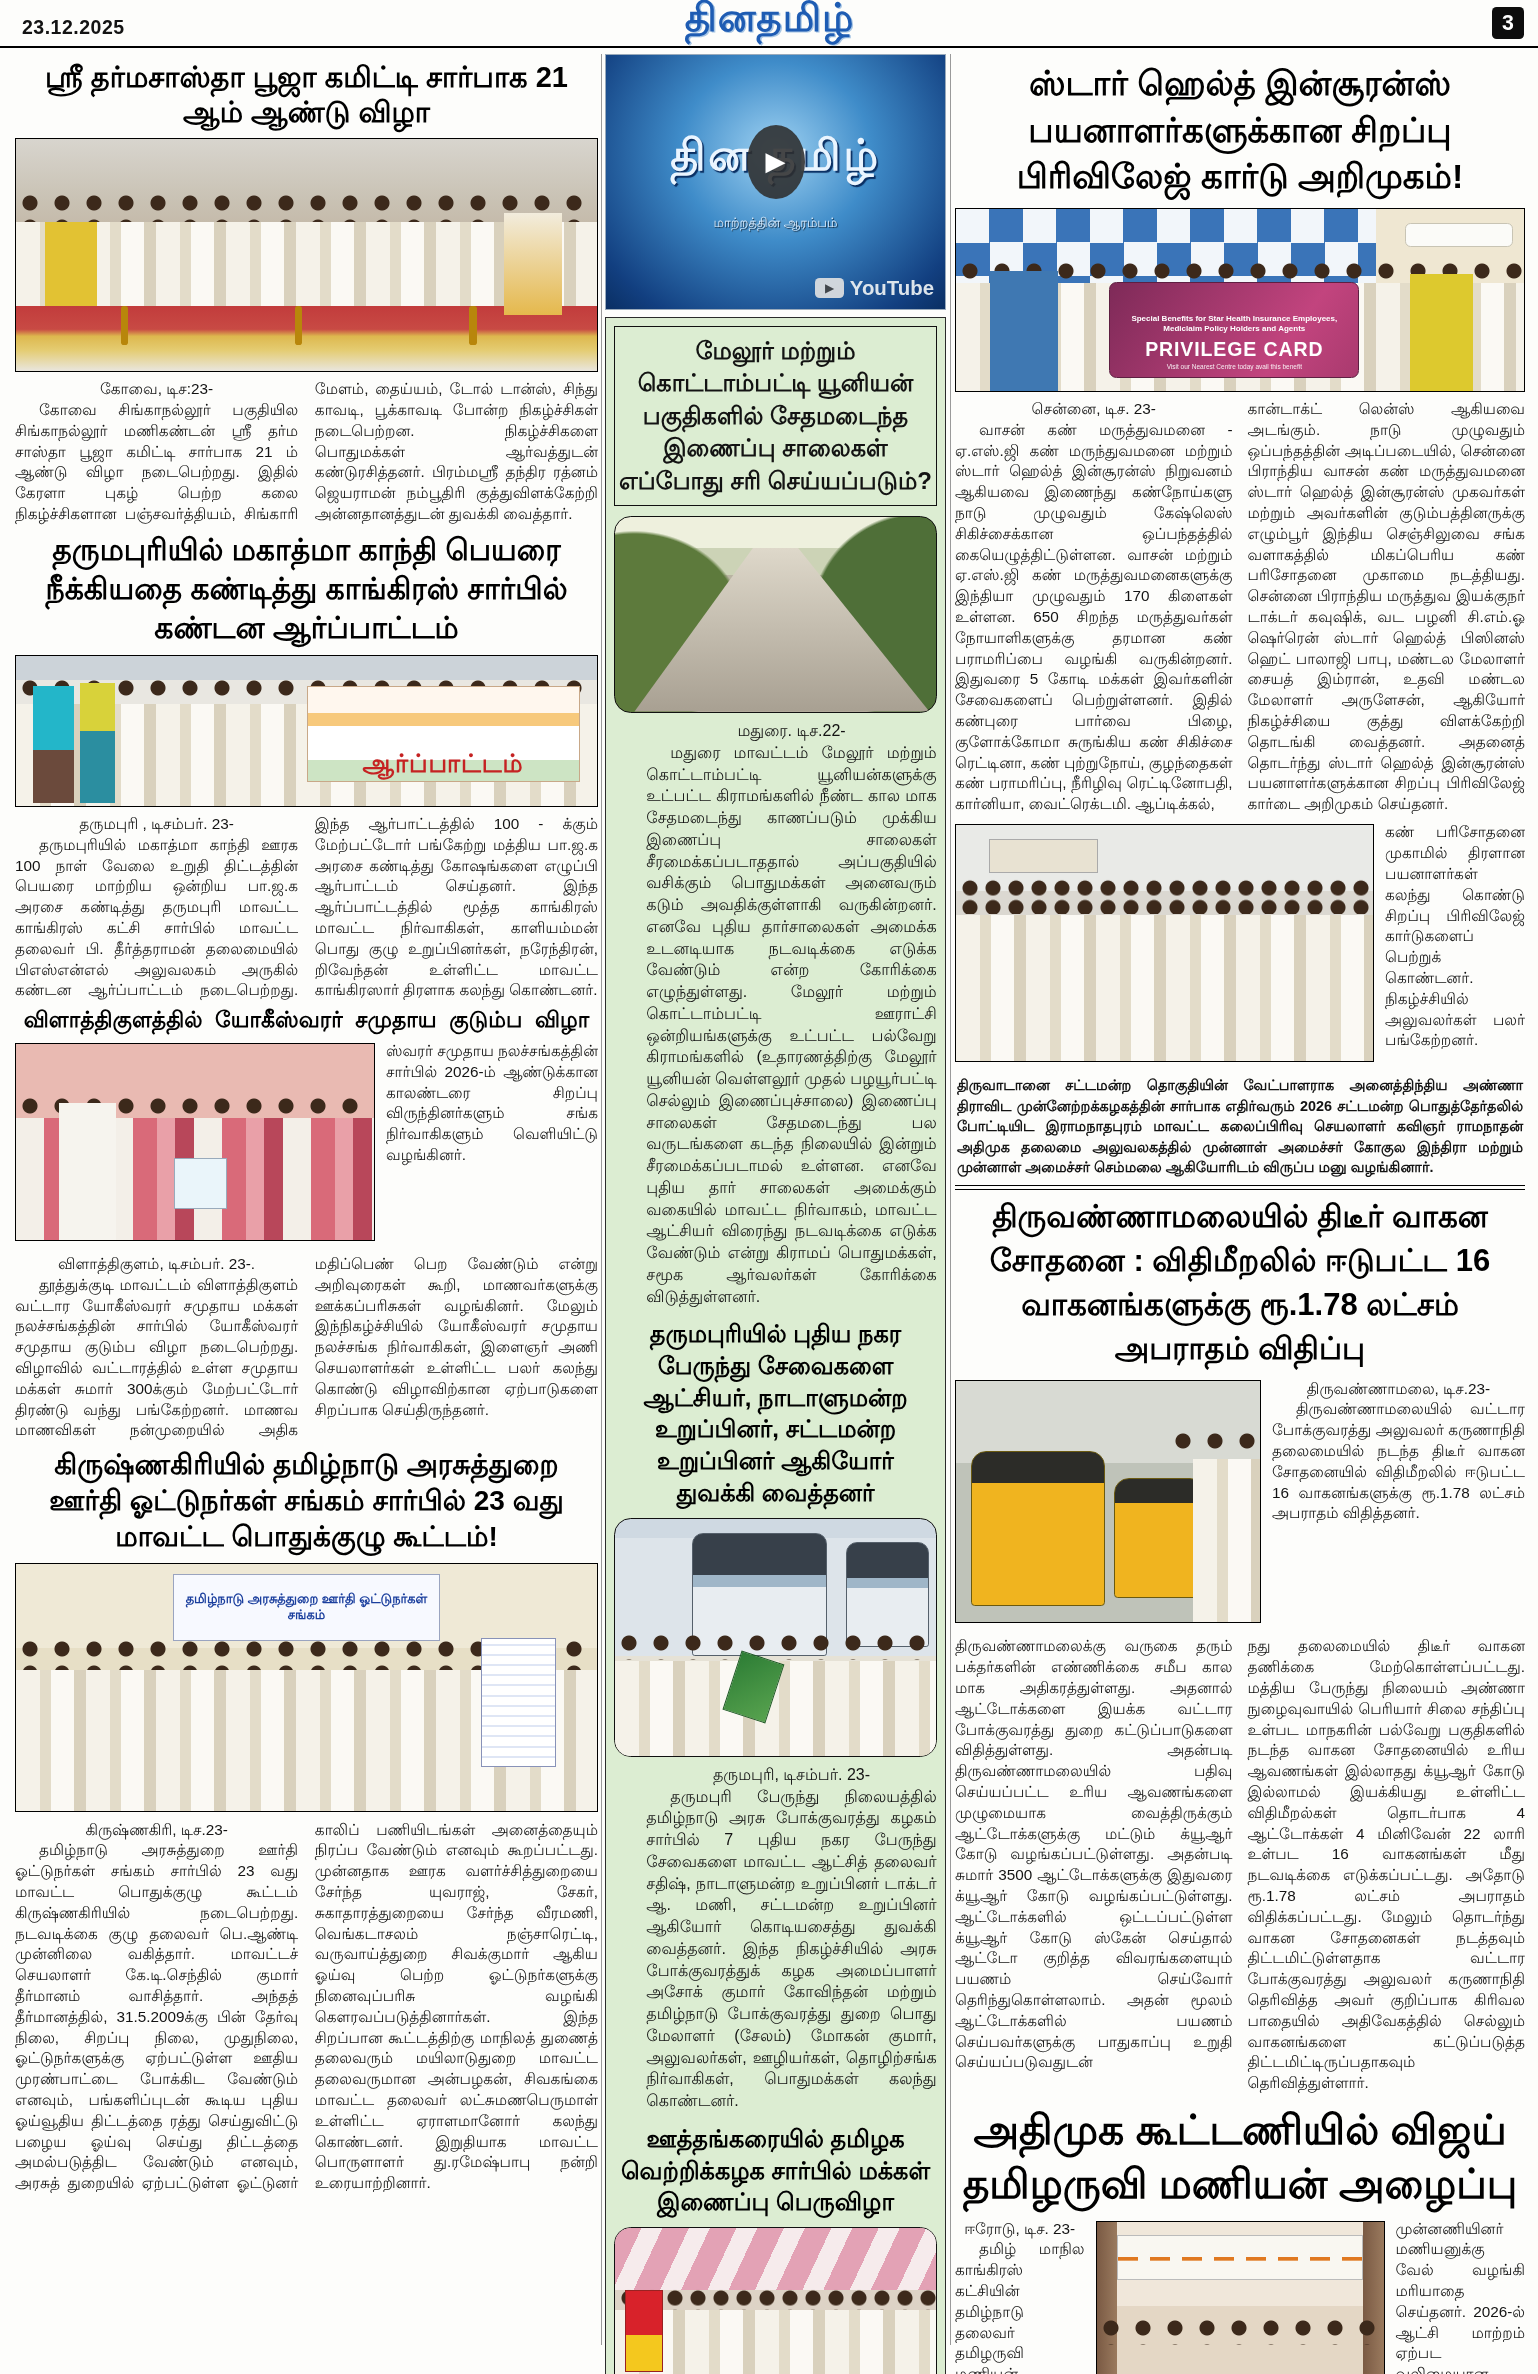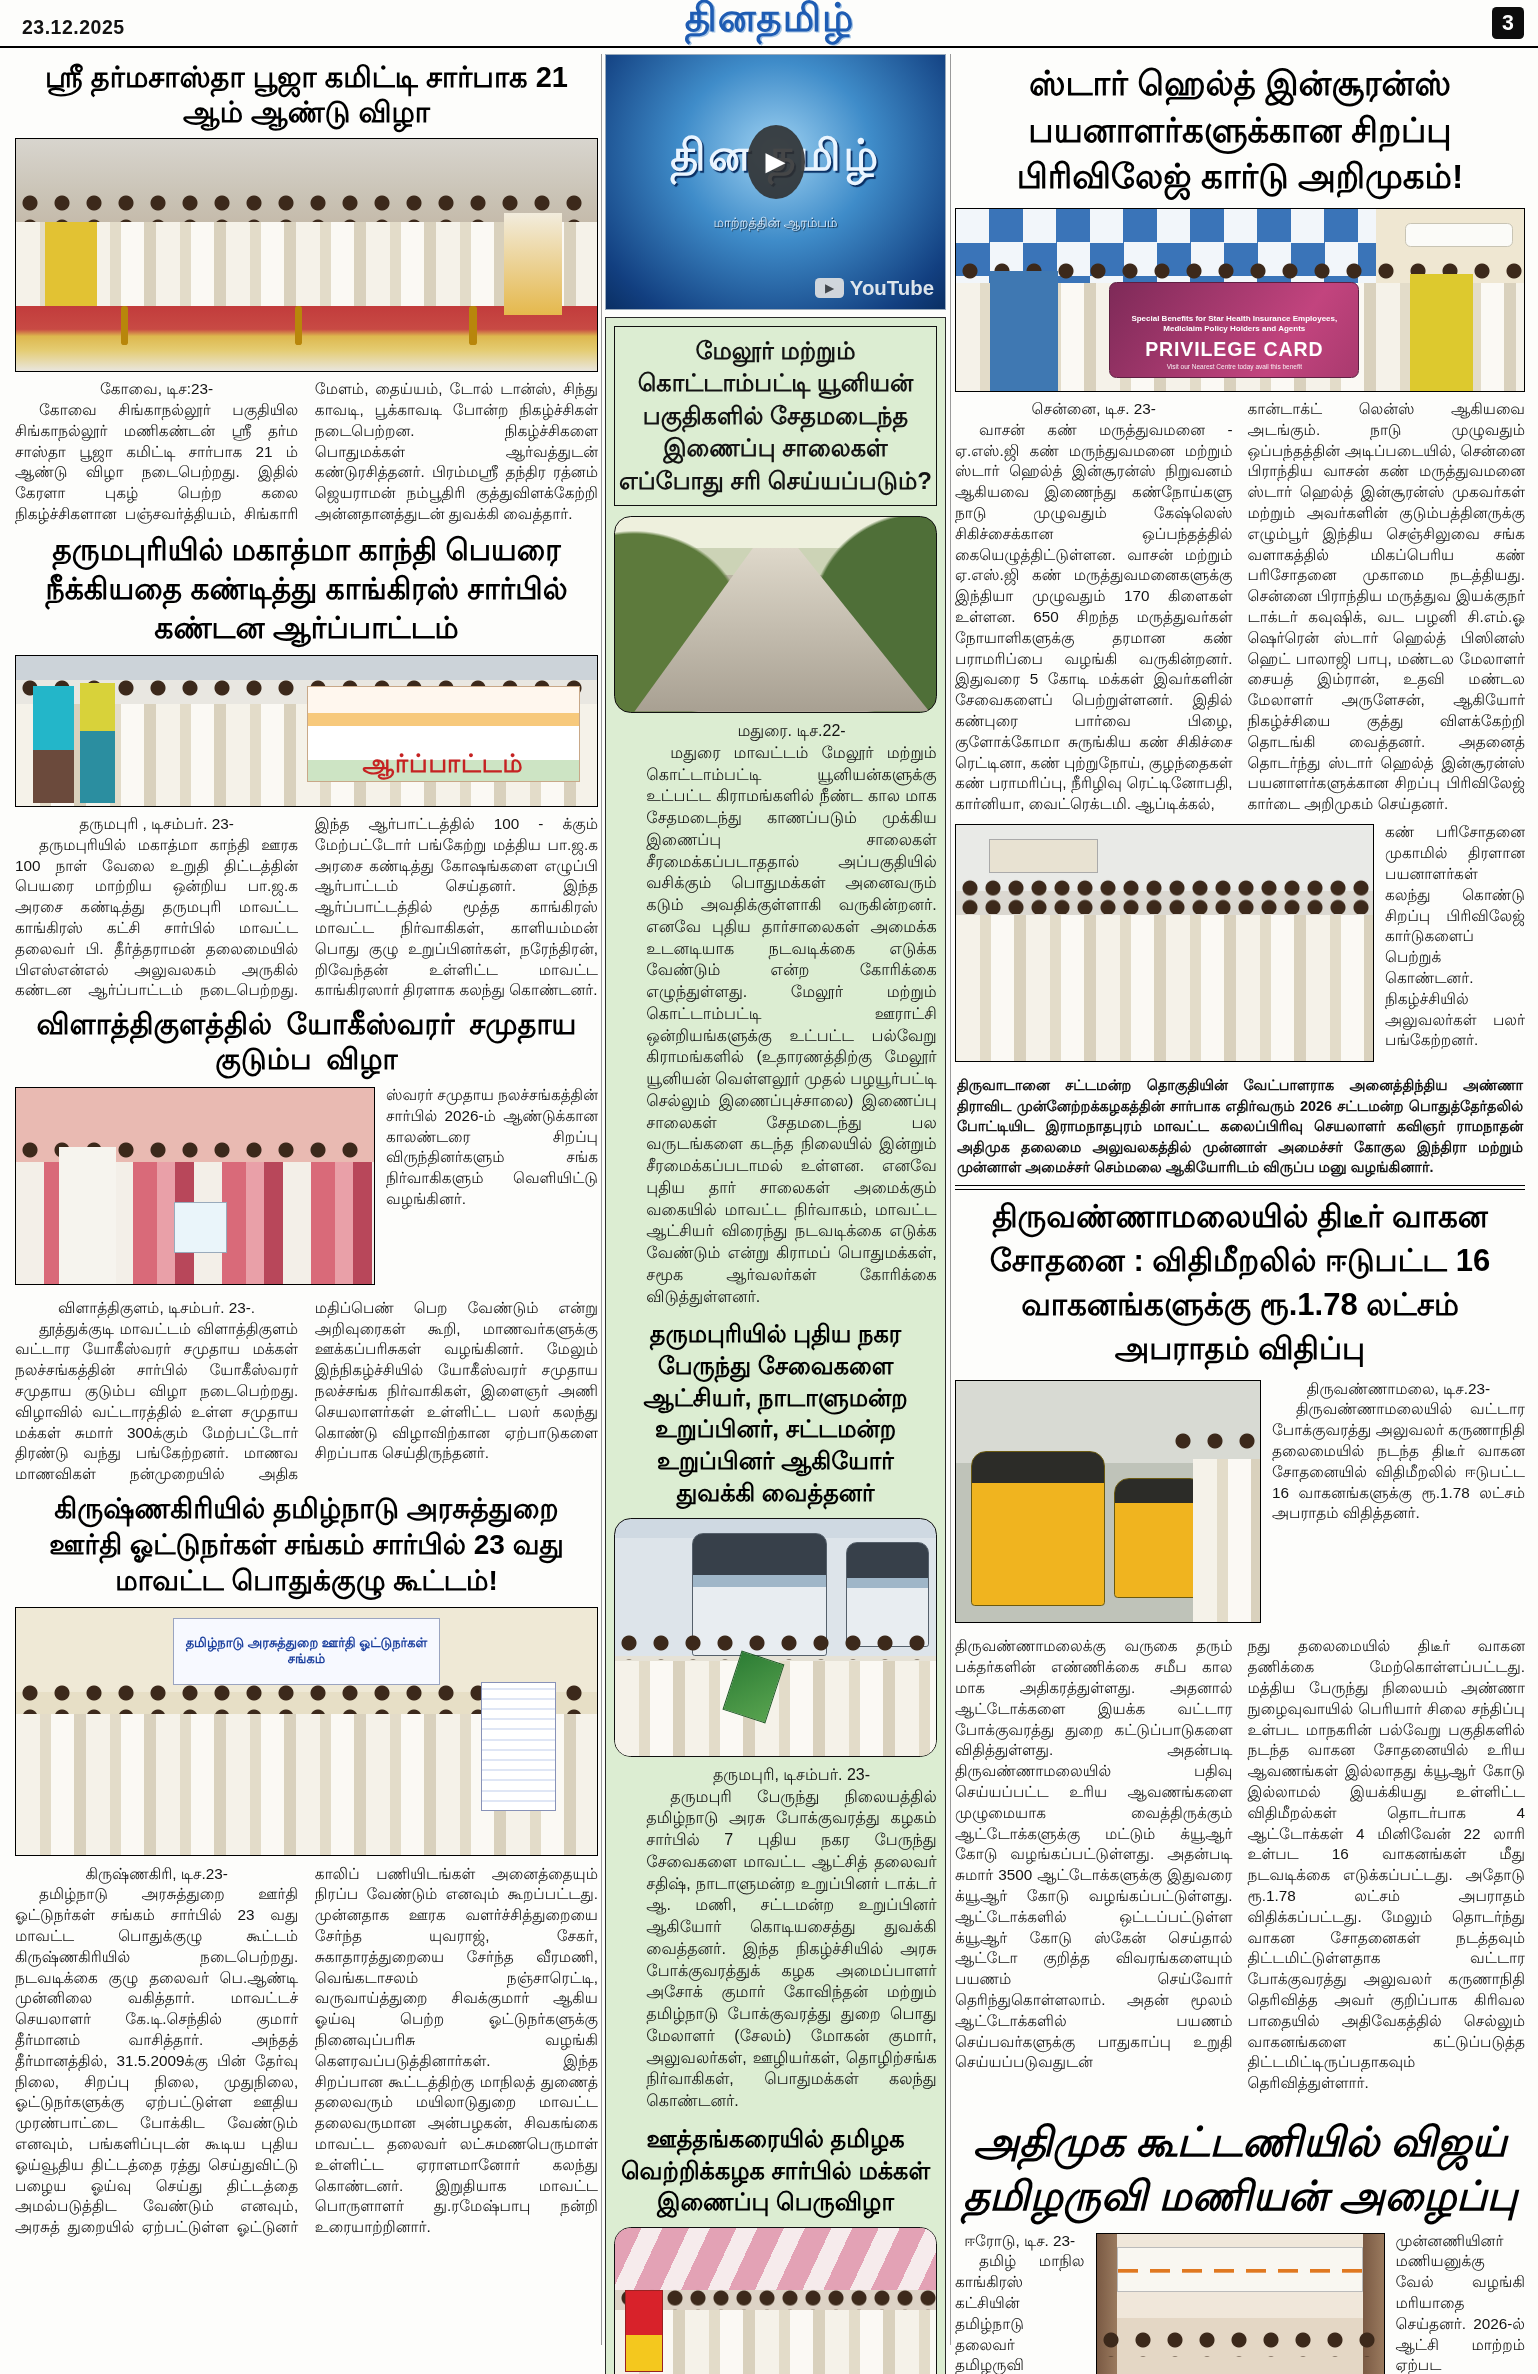--- a/index.html
+++ b/index.html
@@ -17,26 +17,26 @@
   
   .band{position:absolute;top:54px;}
   #band-left{left:15px;width:583px;}
   #band-mid{left:605px;width:341px;}
   #band-right{left:955px;width:570px;}
 
   
   .headline{font-weight:bold;text-align:center;color:#000;line-height:1.22;margin:5.6px 0 7.4px;}
   .hl-1{font-size:29px;}
   .hl-2{font-size:30px;line-height:1.3;}
-  .hl-3{font-size:29px;word-spacing:6.5px;}
+  .hl-3{font-size:22px;word-spacing:6.5px;}
   .hl-4{font-size:28px;line-height:1.3;}
   .hl-m{font-size:24px;line-height:1.32;margin:11px 1.9px 9.3px;}
   .hl-r1{font-size:34px;line-height:1.38;}
   .hl-r2{font-size:31px;line-height:1.42;}
-  .hl-r3{font-size:41px;line-height:1.32;margin-top:21px;font-style:italic;}
+  .hl-r3{font-size:41px;line-height:1.32;margin-top:9px;}
   .txt{font-size:15.3px;line-height:1.36;text-align:justify;}
   .mid .txt{font-size:16px;margin-left:32px;}
   .cols2{columns:2;column-gap:16.7px;}
   .dateline{text-align:center;}
   .para{text-indent:24px;}
   .noindent{text-indent:0;}
   .flexcols{display:flex;gap:15px;}
   .fcol{flex:1;min-width:0;}
   .rowflex{display:flex;gap:11px;align-items:stretch;margin-bottom:5.6px;}
   .caption{font-size:14.4px;font-weight:bold;line-height:1.42;text-align:justify;margin:1.9px 1.9px 7.4px;}

